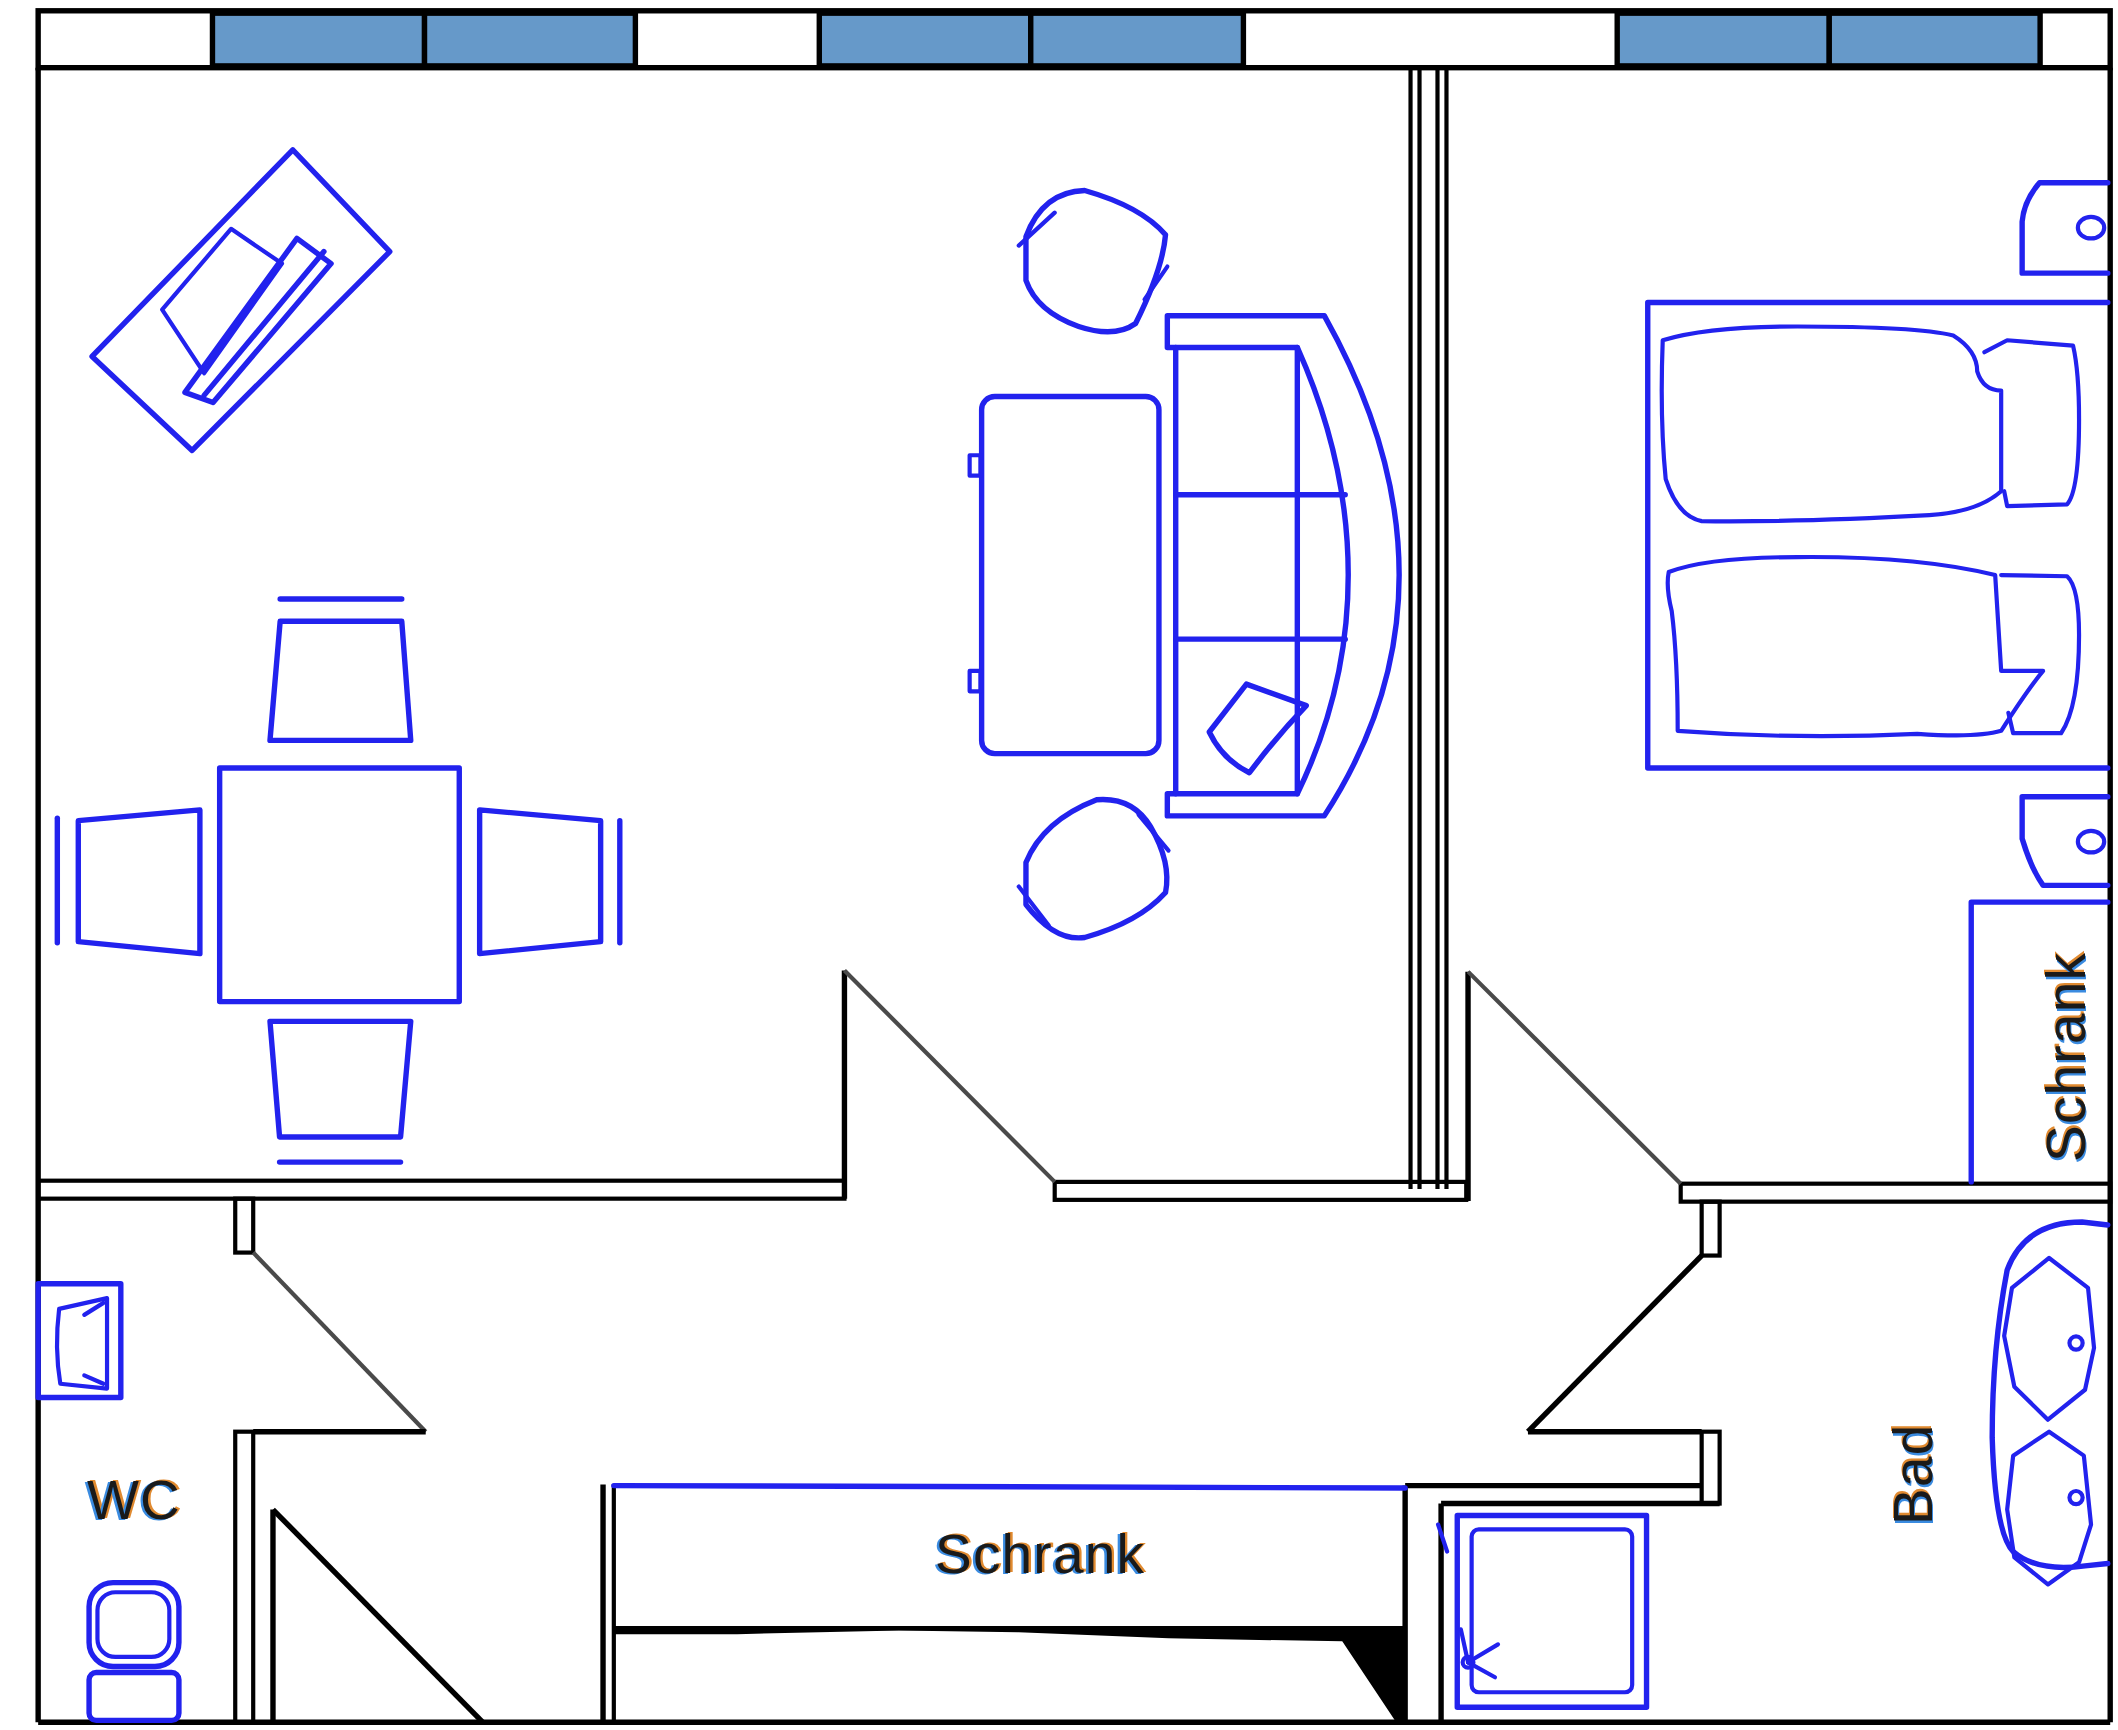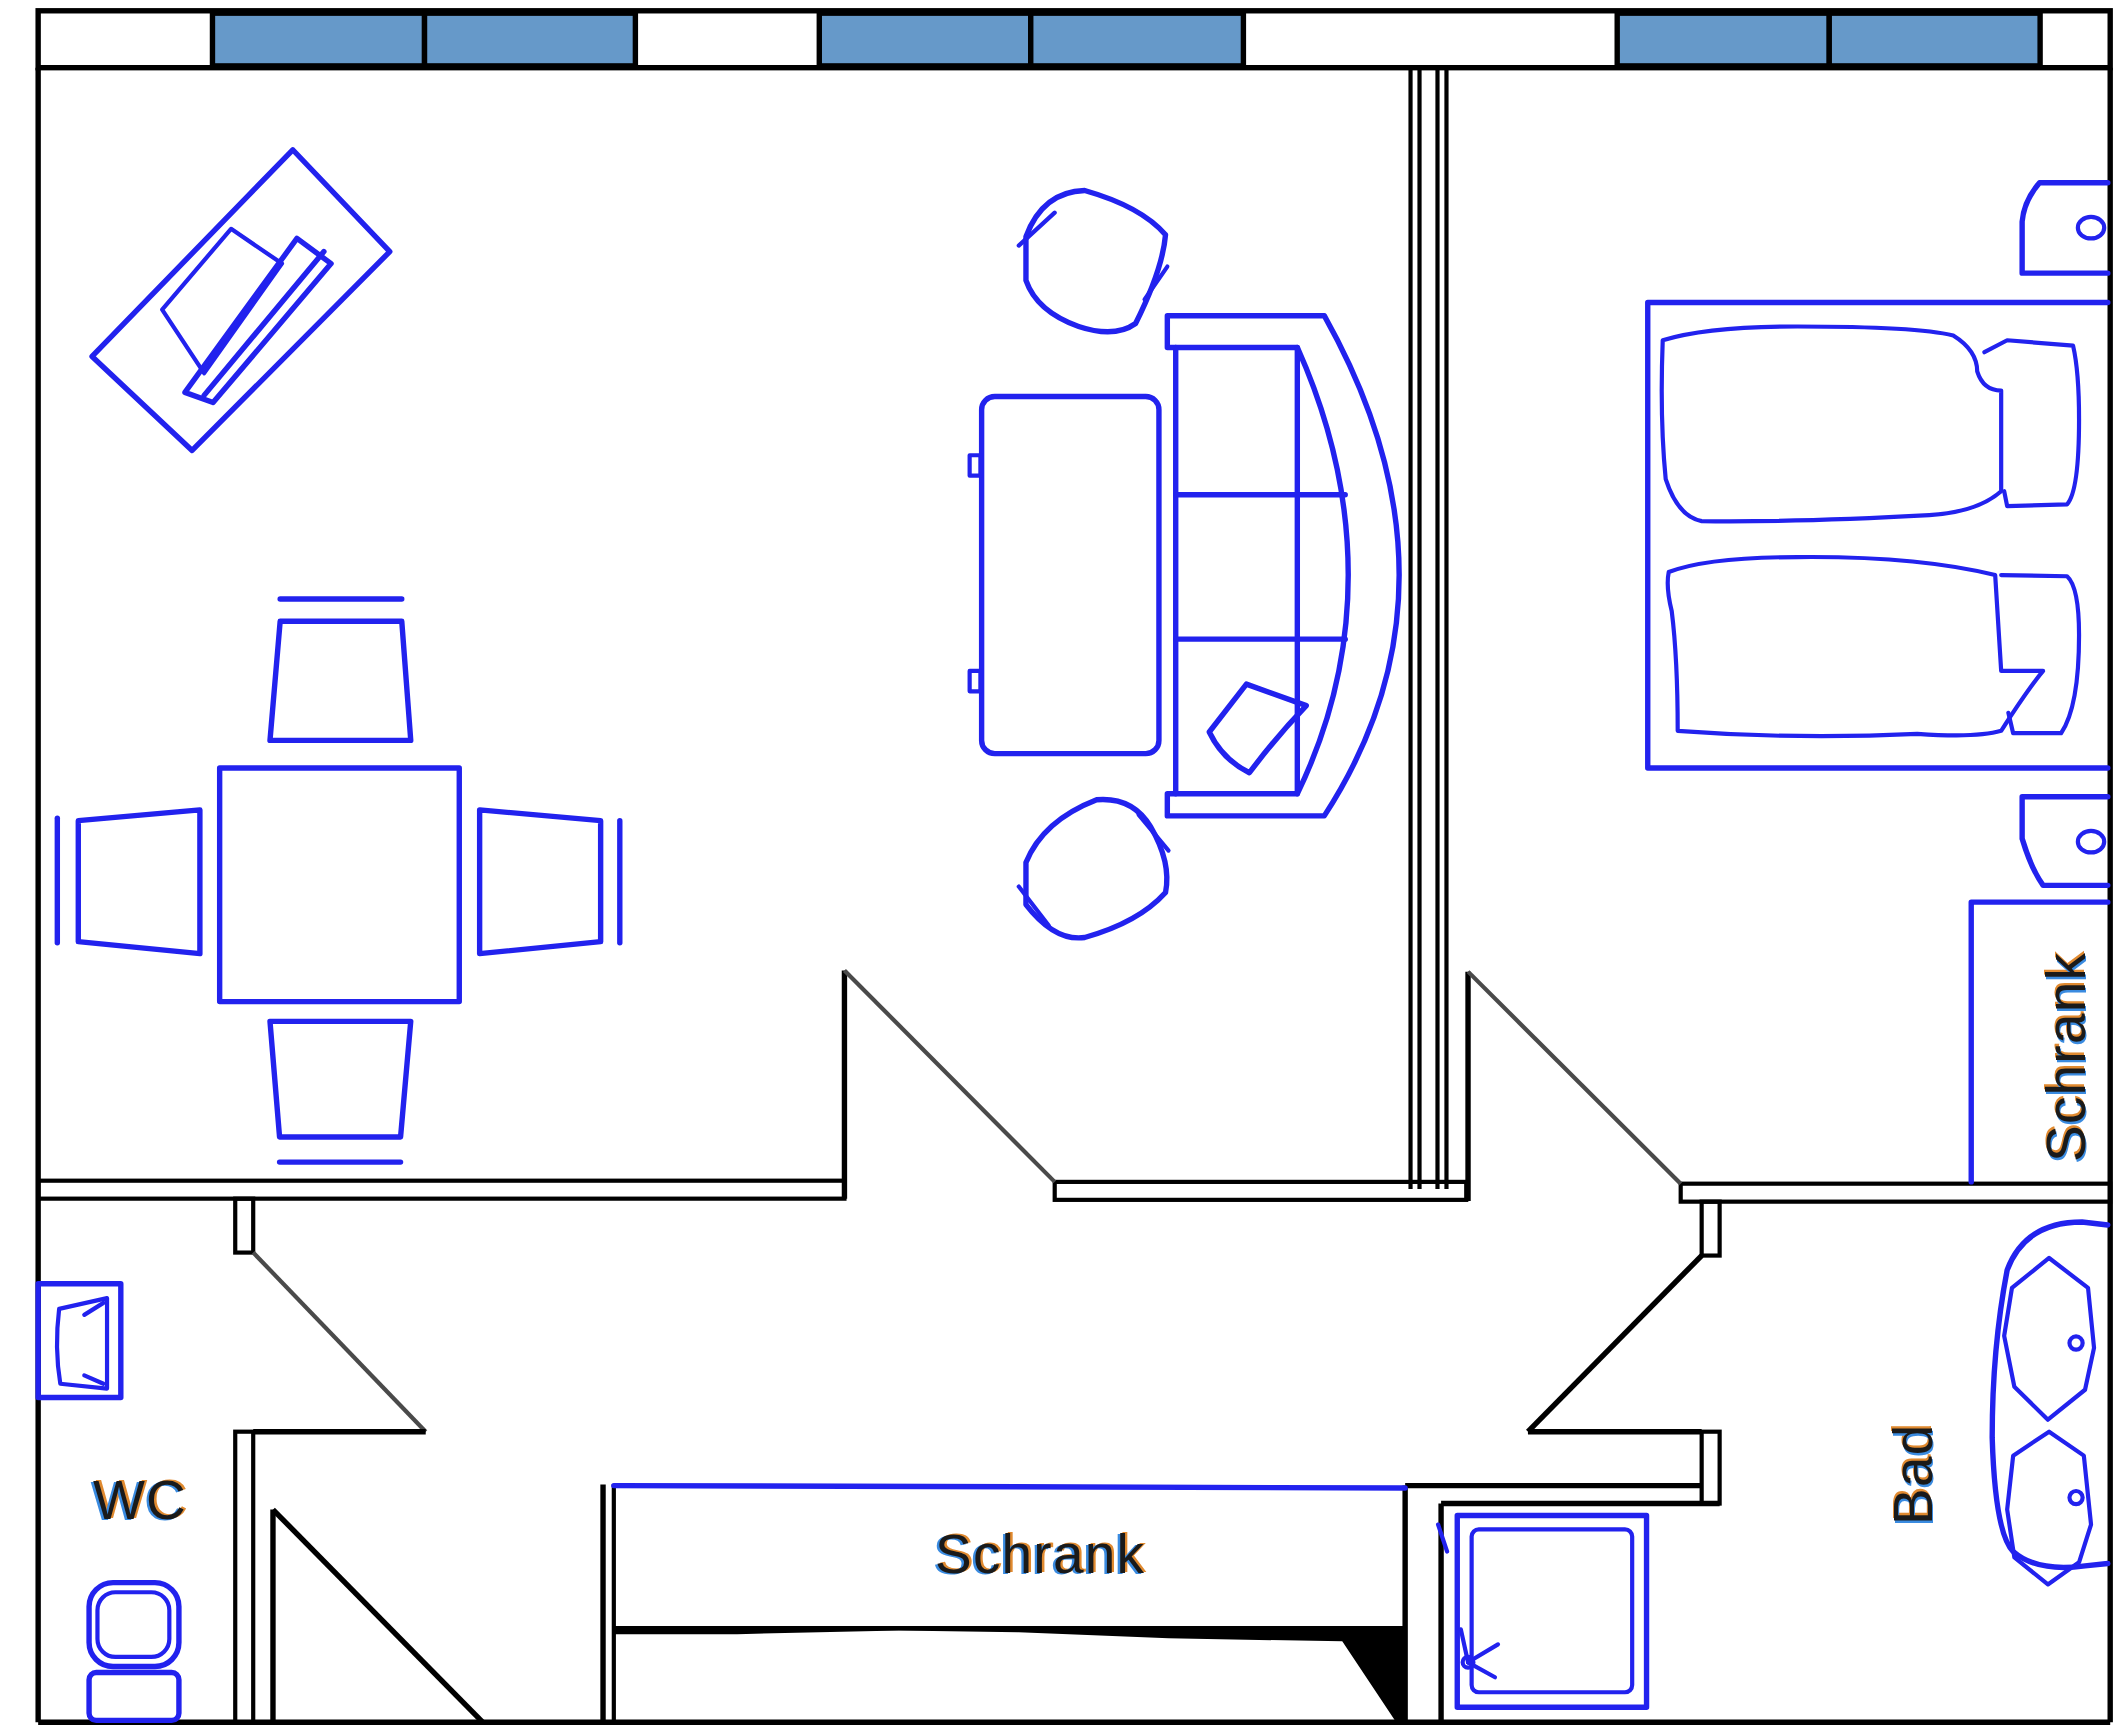--- a/index.html
+++ b/index.html
@@ -199,20 +199,20 @@
   </g>
   <g>
     <path class="furn" d="M3518,2045 L3475,2040 Q3380,2040 3350,2120 Q3325,2250 3325,2400 Q3330,2560 3360,2590 Q3400,2625 3480,2614 L3518,2610"></path>
     <polygon class="furn-thin" points="3420,2100 3485,2150 3495,2250 3480,2320 3418,2370 3362,2315 3345,2230 3358,2150"></polygon>
     <circle class="furn-thin" cx="3465" cy="2242" r="11"></circle>
     <polygon class="furn-thin" points="3420,2390 3478,2430 3490,2545 3470,2608 3418,2645 3362,2600 3350,2520 3360,2430"></polygon>
     <circle class="furn-thin" cx="3465" cy="2500" r="11"></circle>
   </g>
 </svg>
 
-<div class="label" style="left:93px; top:1468px;">WC</div>
+<div class="label" style="left:87px; top:1468px;">WC</div>
 
 <div class="label" style="left:935px; top:1522px;">Schrank</div>
 
 <div class="label v" style="left:2034px; top:1162px; transform: rotate(-90deg);">Schrank</div>
 
 <div class="label v" style="left:1881px; top:1525px; transform: rotate(-90deg);">Bad</div>
 
 
 </body></html>

